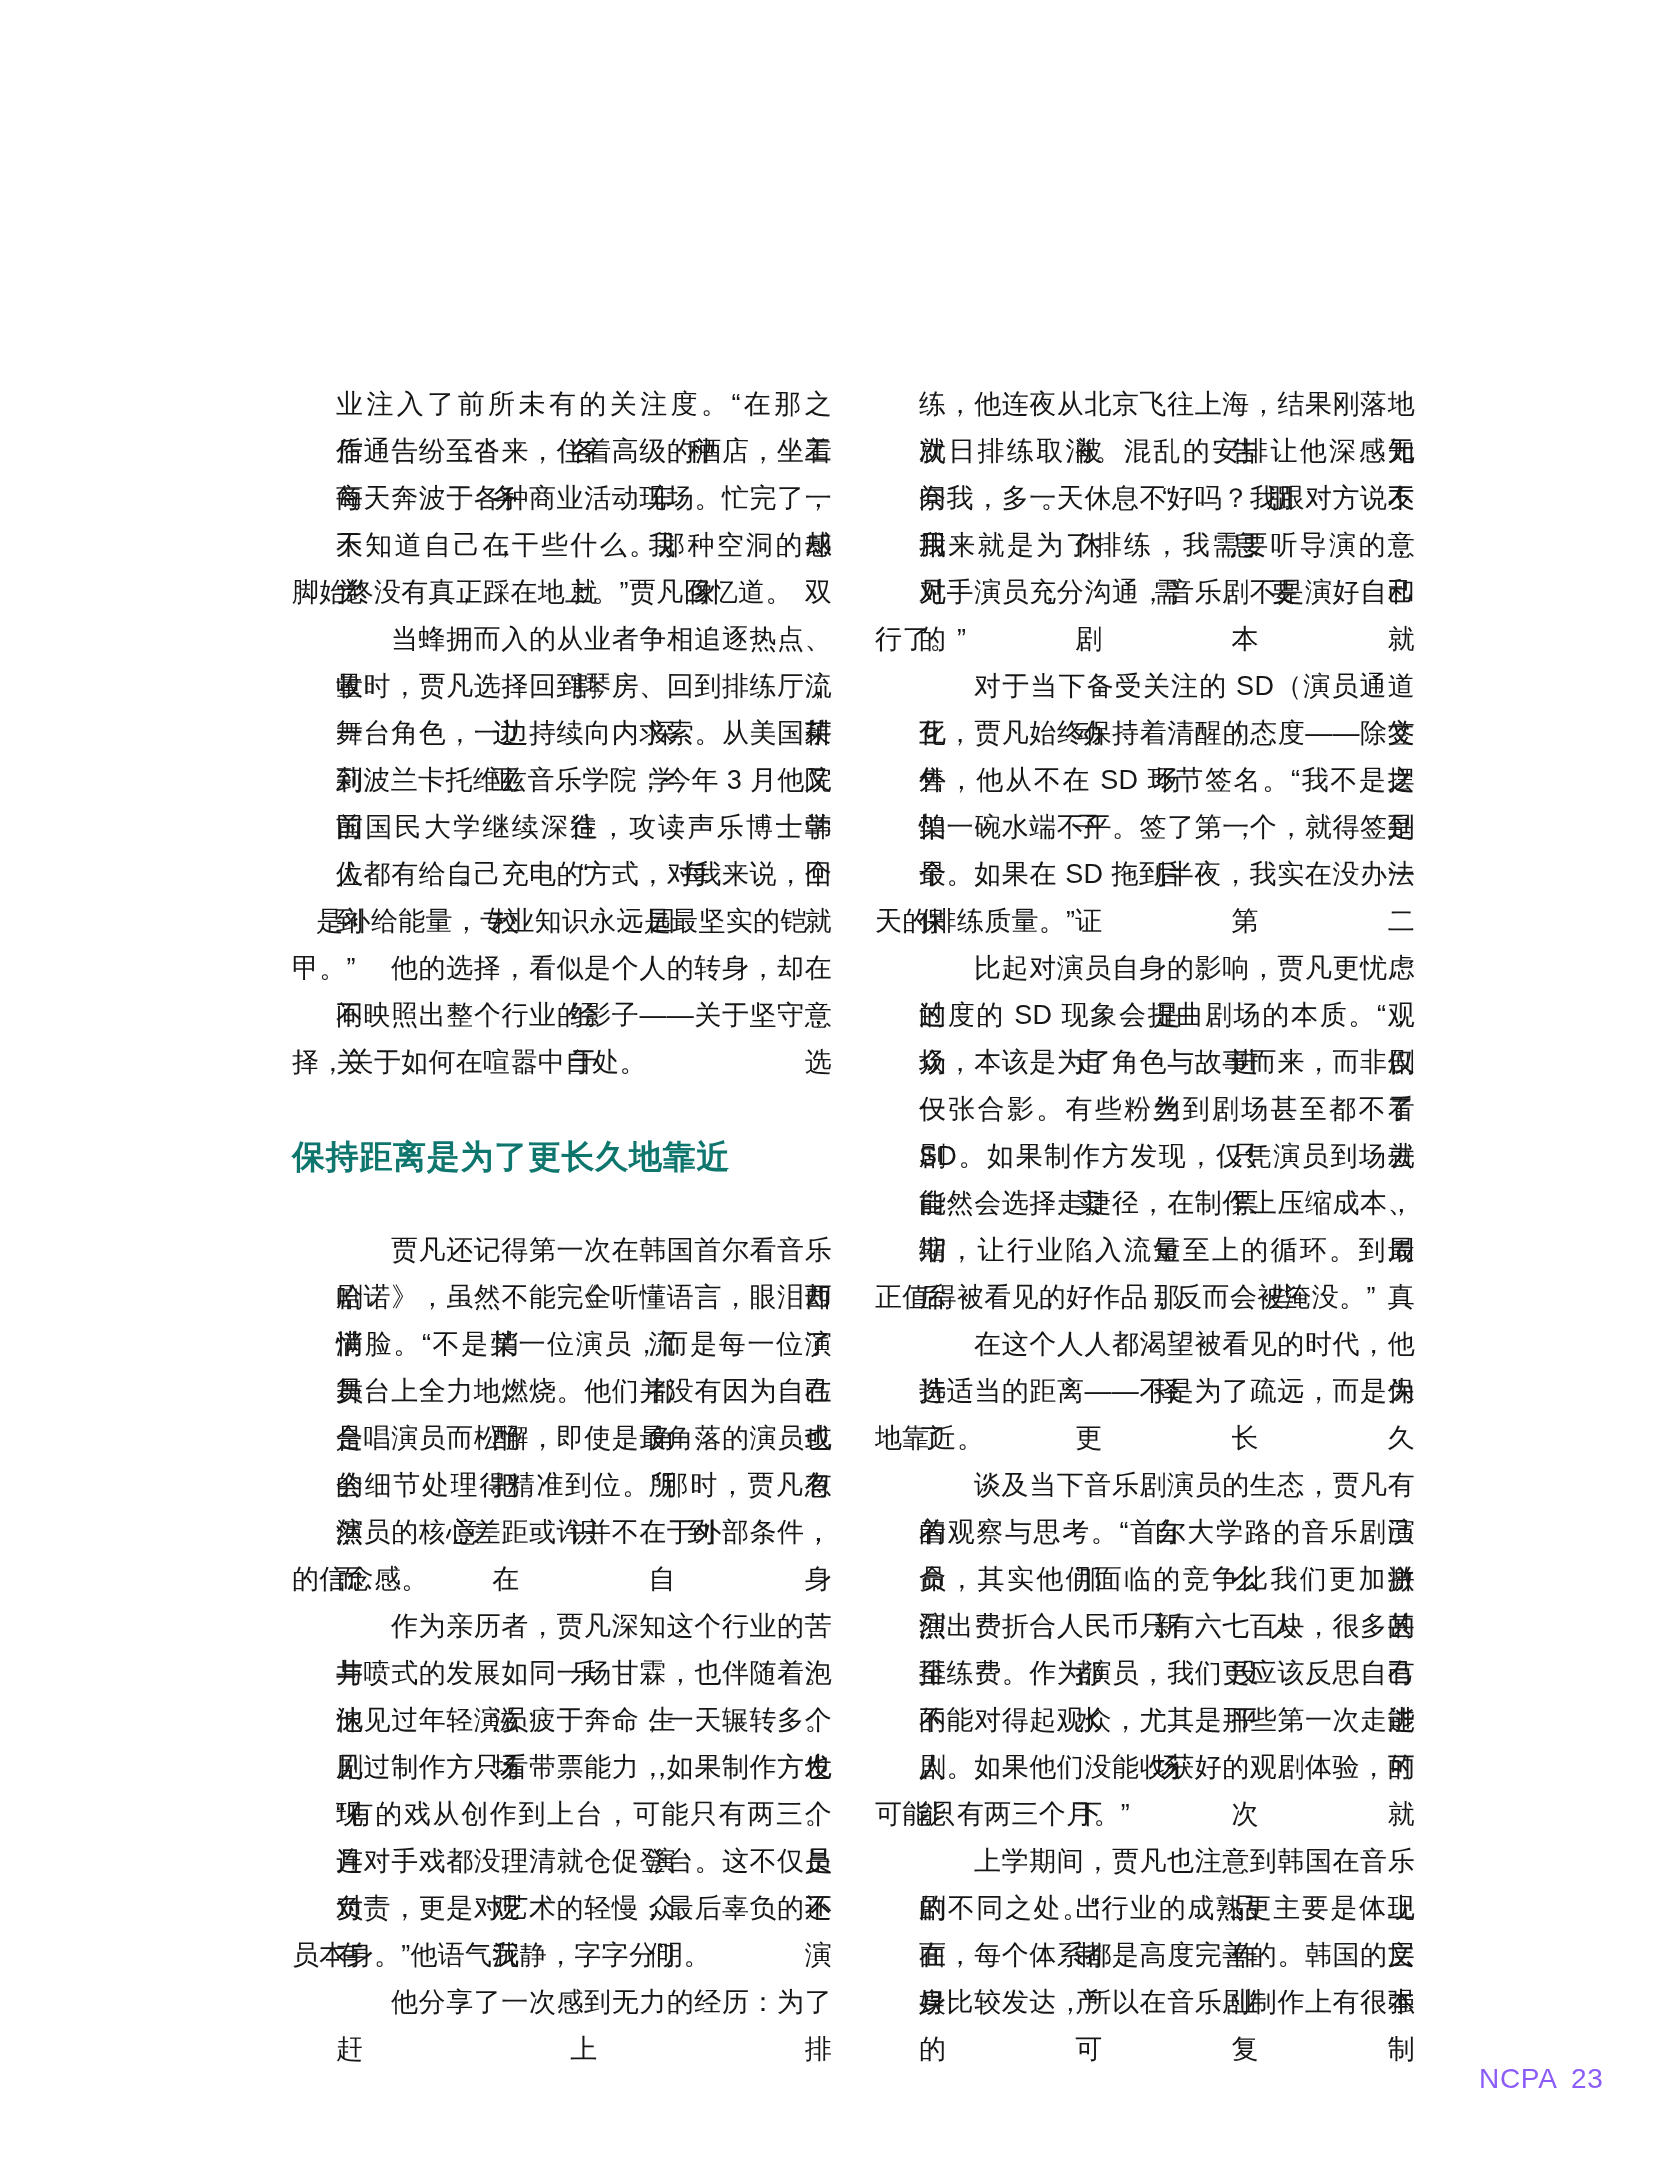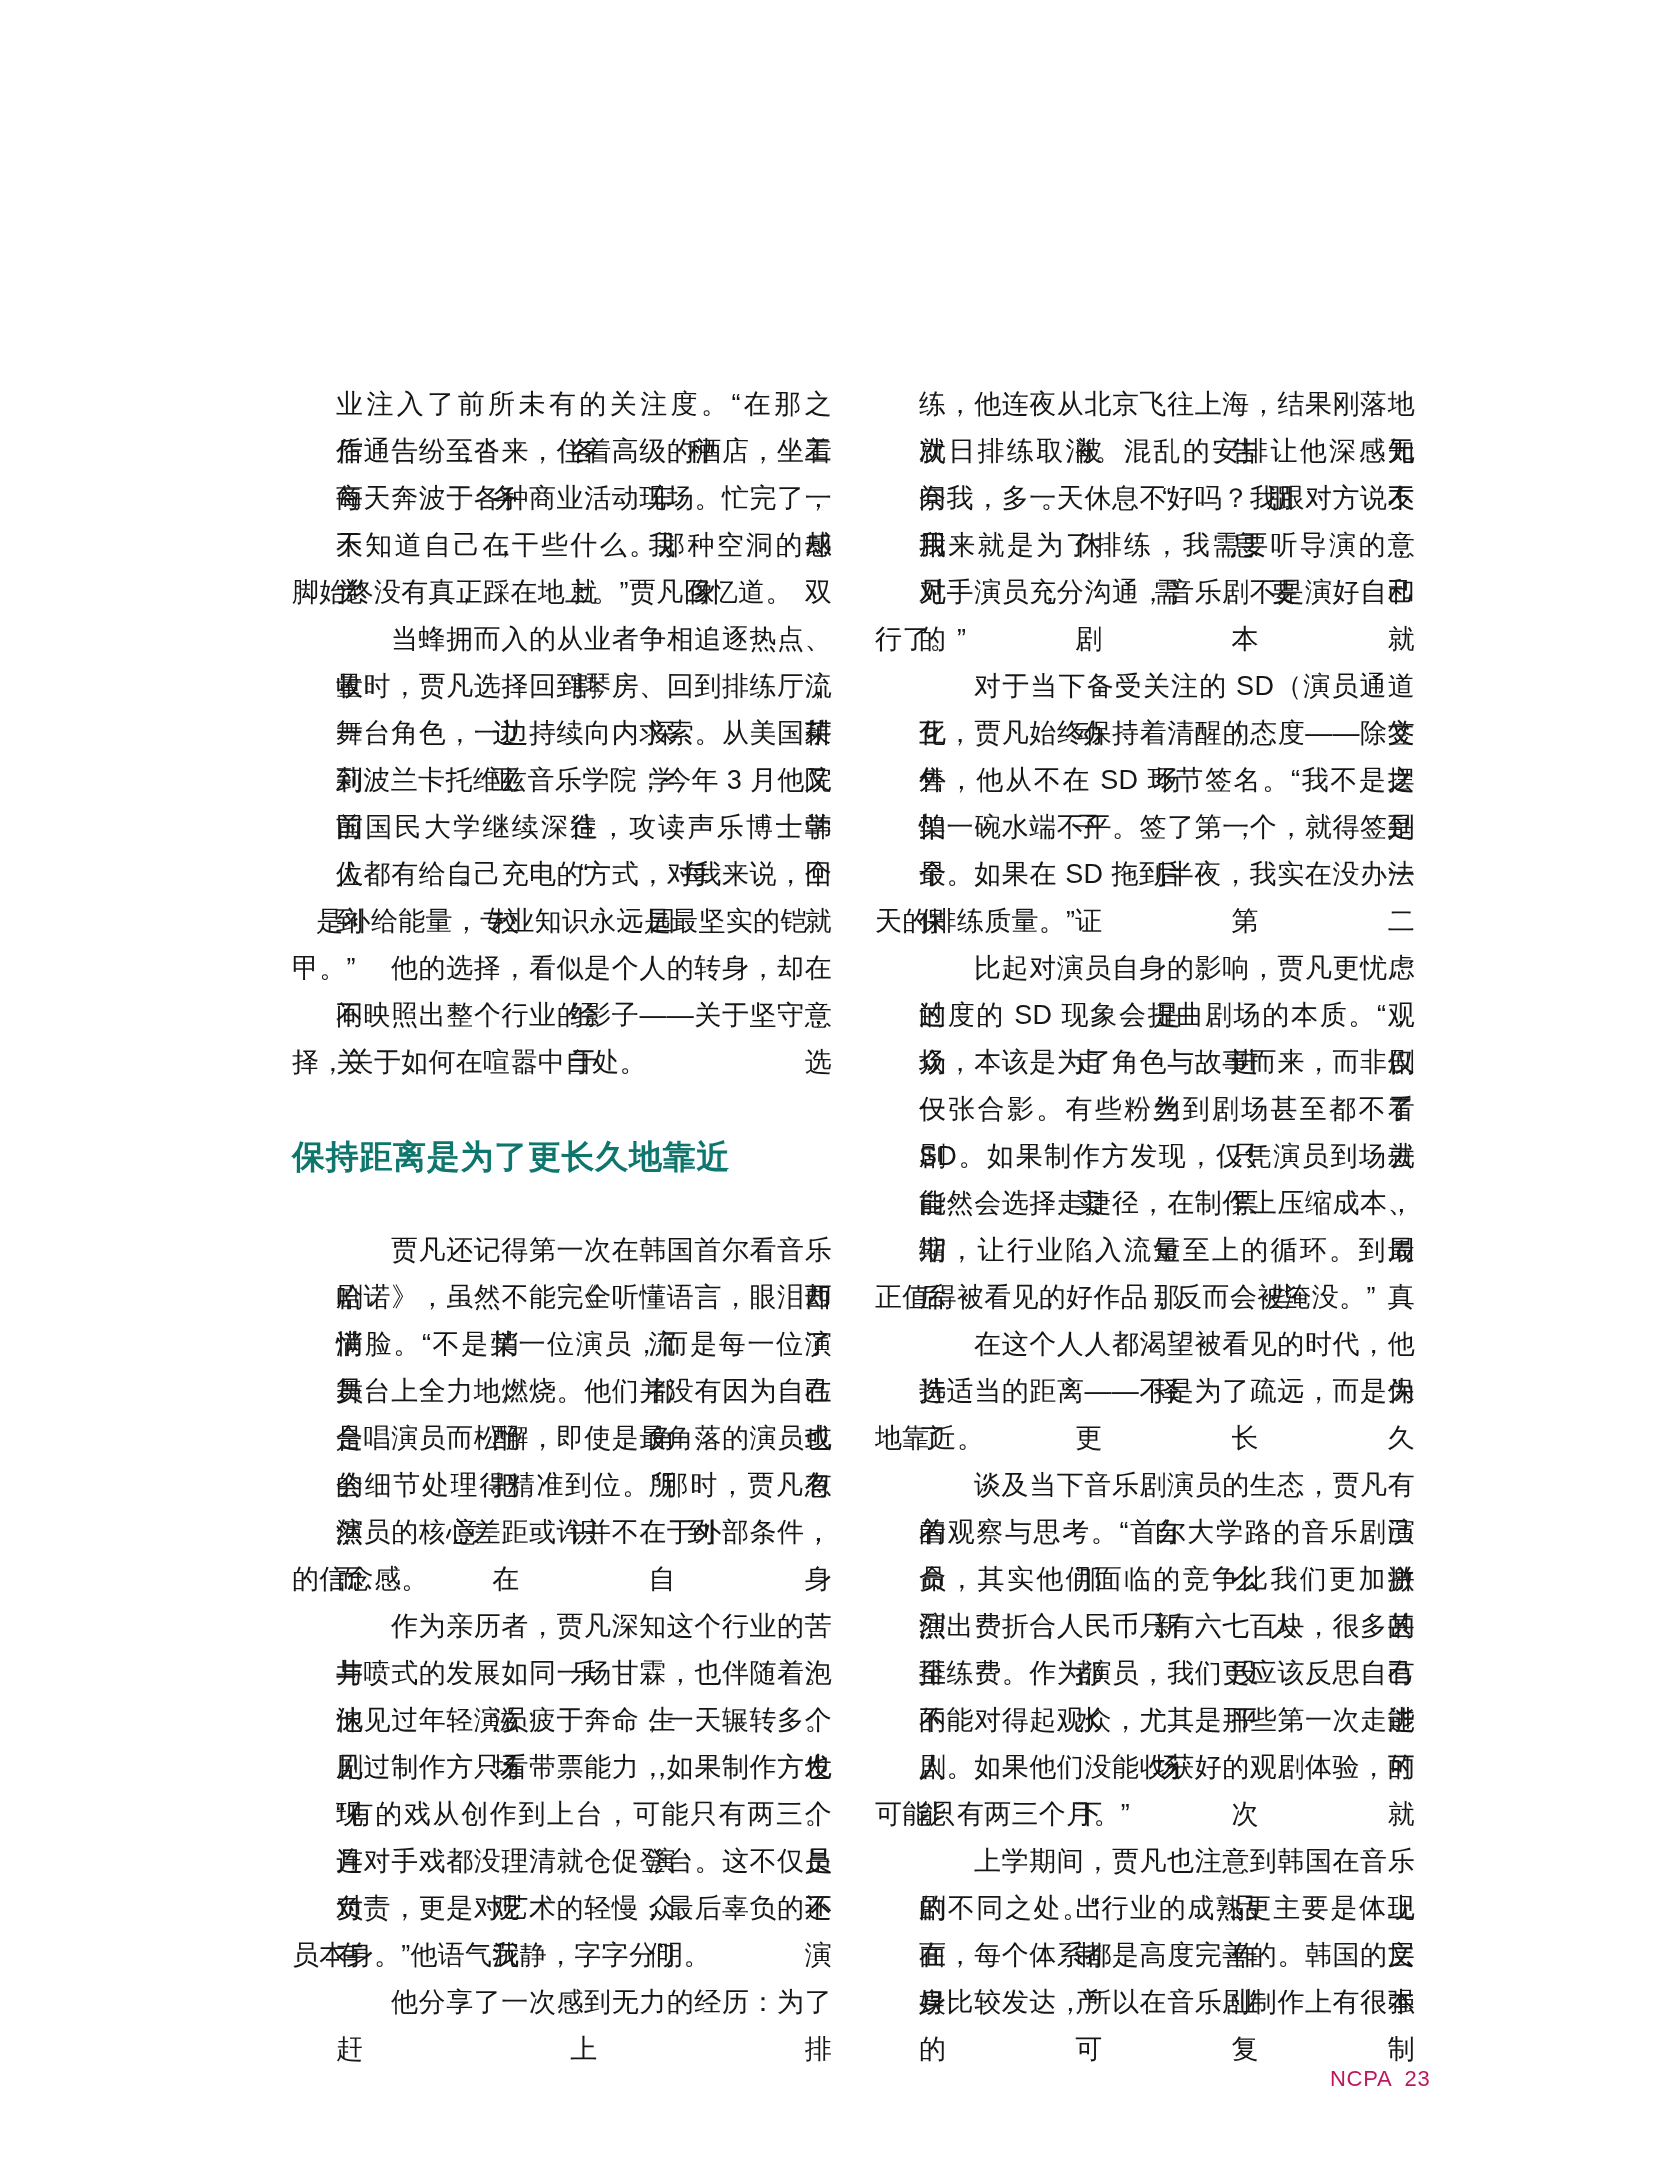--- a/index.html
+++ b/index.html
@@ -52,25 +52,25 @@
     font-weight: 700;
     text-align: left;
     text-align-last: left;
     color: #0f766e;
     letter-spacing: 0.7px;
   }
   
   .line.b { }
   .footer {
     position: absolute;
-    left: 1330px;
+    left: 1479px;
     top: 2064px;
-    font-size: 22px;
+    font-size: 28px;
     line-height: 30px;
-    color: #be185d;
+    color: #8b5cf6;
     letter-spacing: 0.7px;
     word-spacing: 6.6px;
   }
 </style>
 </head>
 <body>
 
 <div class="page">
   <div class="column col-left">
       <div class="line j">业注入了前所未有的关注度。“在那之后，各种工</div>

